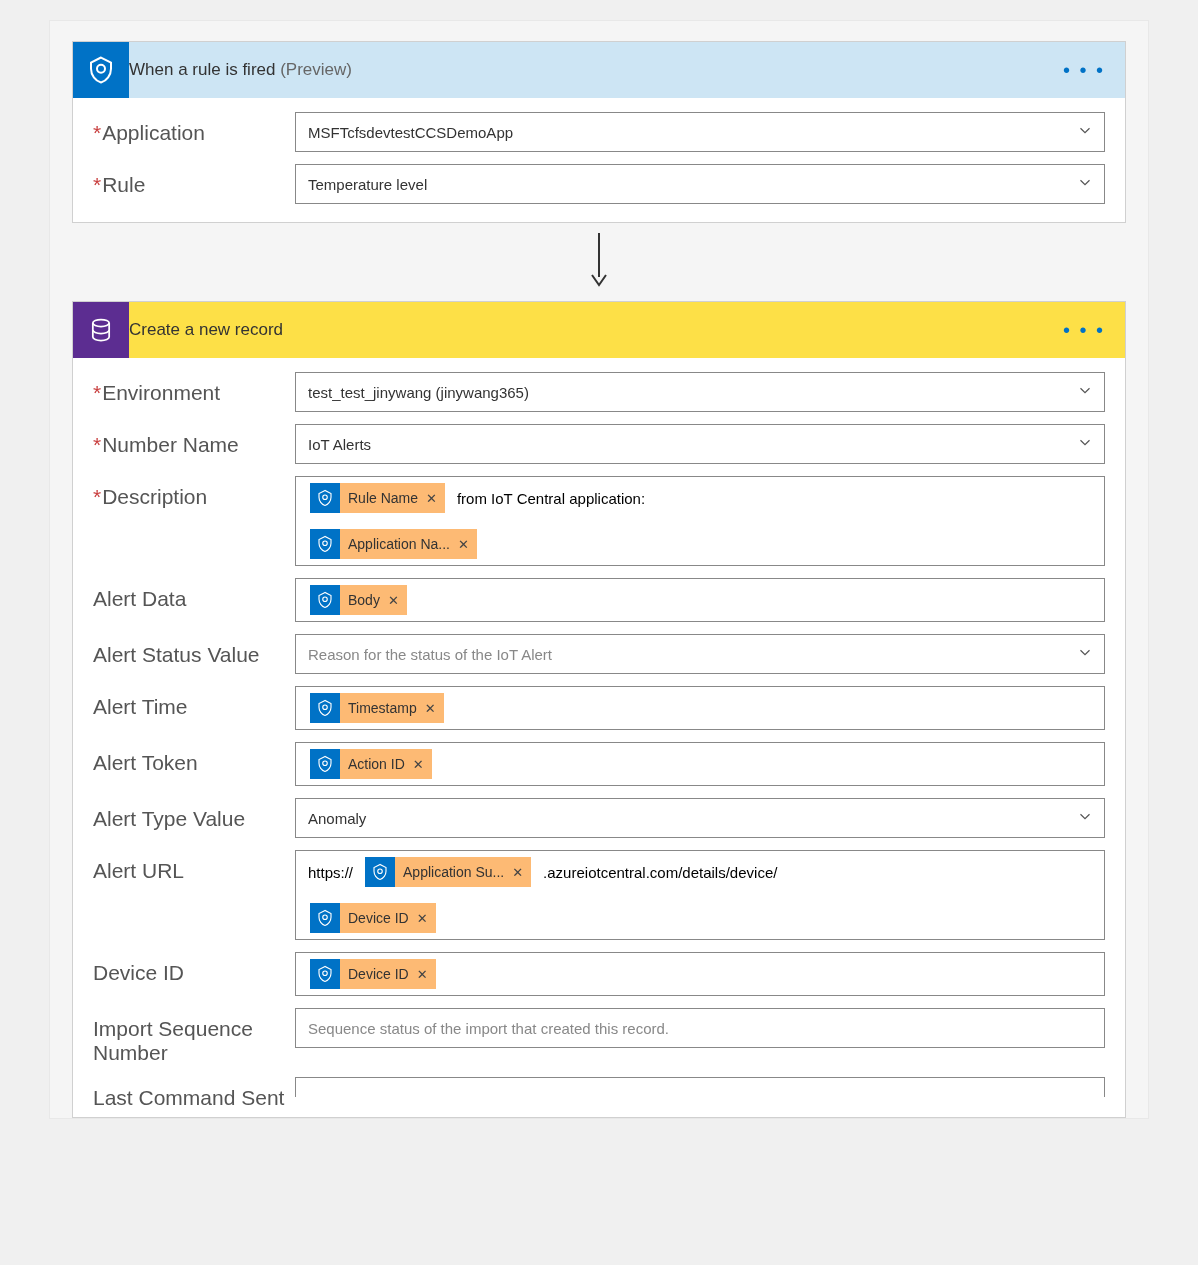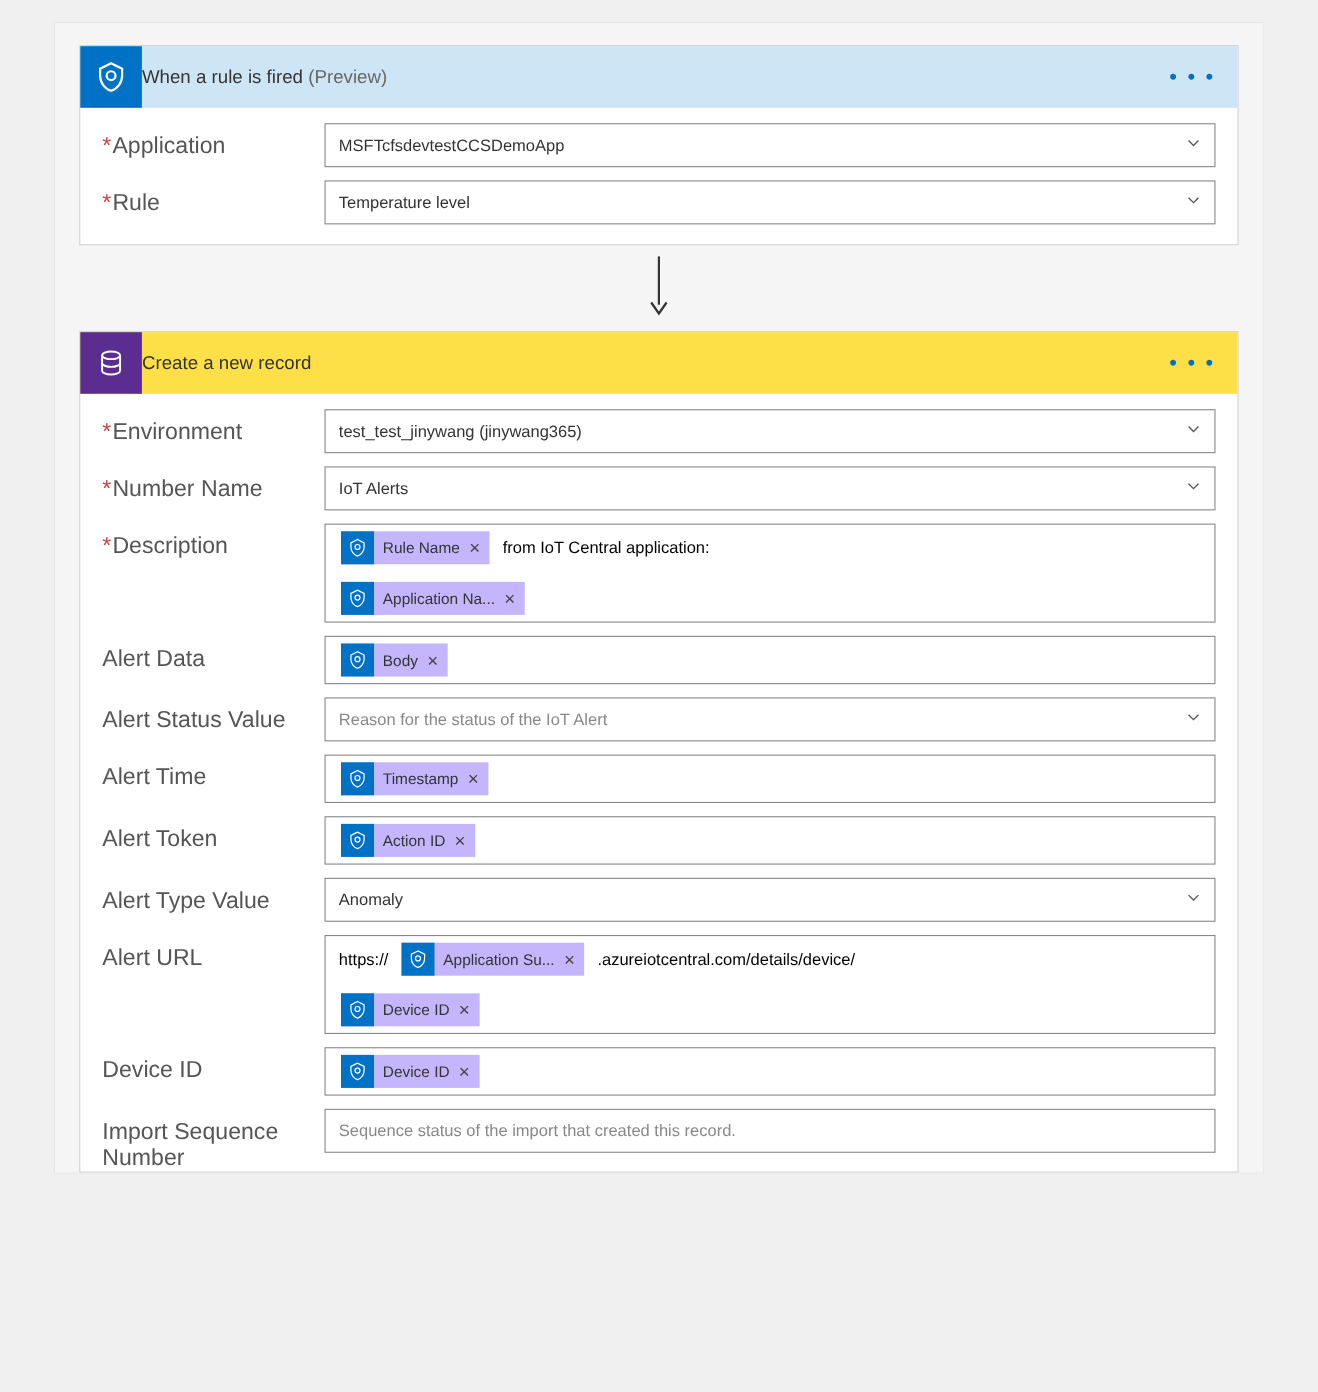--- a/index.html
+++ b/index.html
@@ -97,21 +97,21 @@
   }
   .placeholder { color: #888; }
   .connector {
     display: flex;
     justify-content: center;
     padding: 10px 0 12px;
   }
   .token {
     display: inline-flex;
     align-items: center;
-    background: #c4b5fd;
+    background: #fdba74;
     height: 30px;
     padding: 0;
     font-size: 14px;
     color: #333;
     margin: 2px 2px;
   }
   .token-icon {
     width: 30px;
     height: 30px;
     background: #0072c6;
@@ -385,17 +385,23 @@
 
       <div class="row">
         <div class="label">Import Sequence Number</div>
         <div class="field">
             <div class="input-box no-chevron">
           <span class="placeholder">Sequence status of the import that created this record.</span>
         </div>
           </div>
       </div>
 
+      <div class="row" style="margin-bottom:0;">
+        <div class="label">Last Command Sent</div>
+        <div class="field">
+            <div class="input-box no-chevron" style="min-height:20px;border-bottom:none;"></div>
+          </div>
+      </div>
 
     </div>
   </div>
 
 </div>
 
 </body></html>

